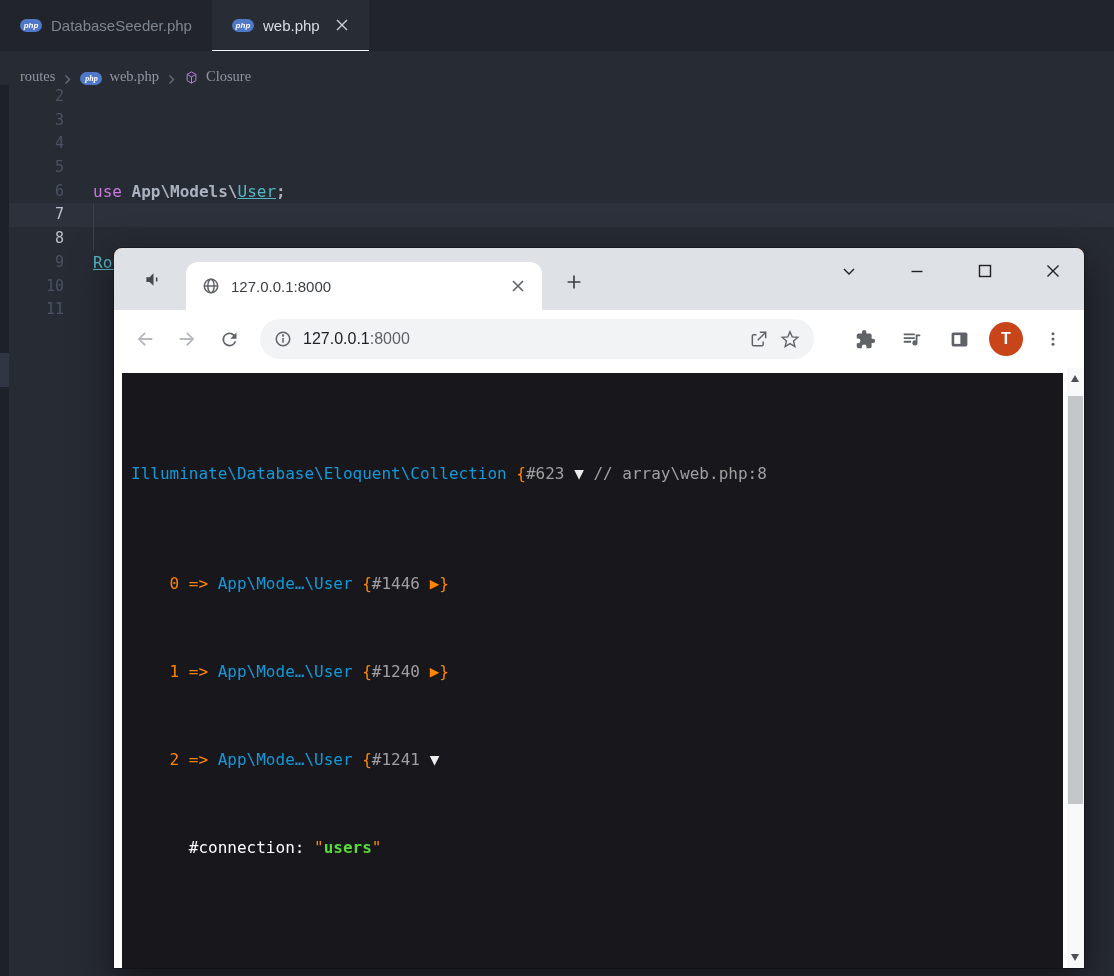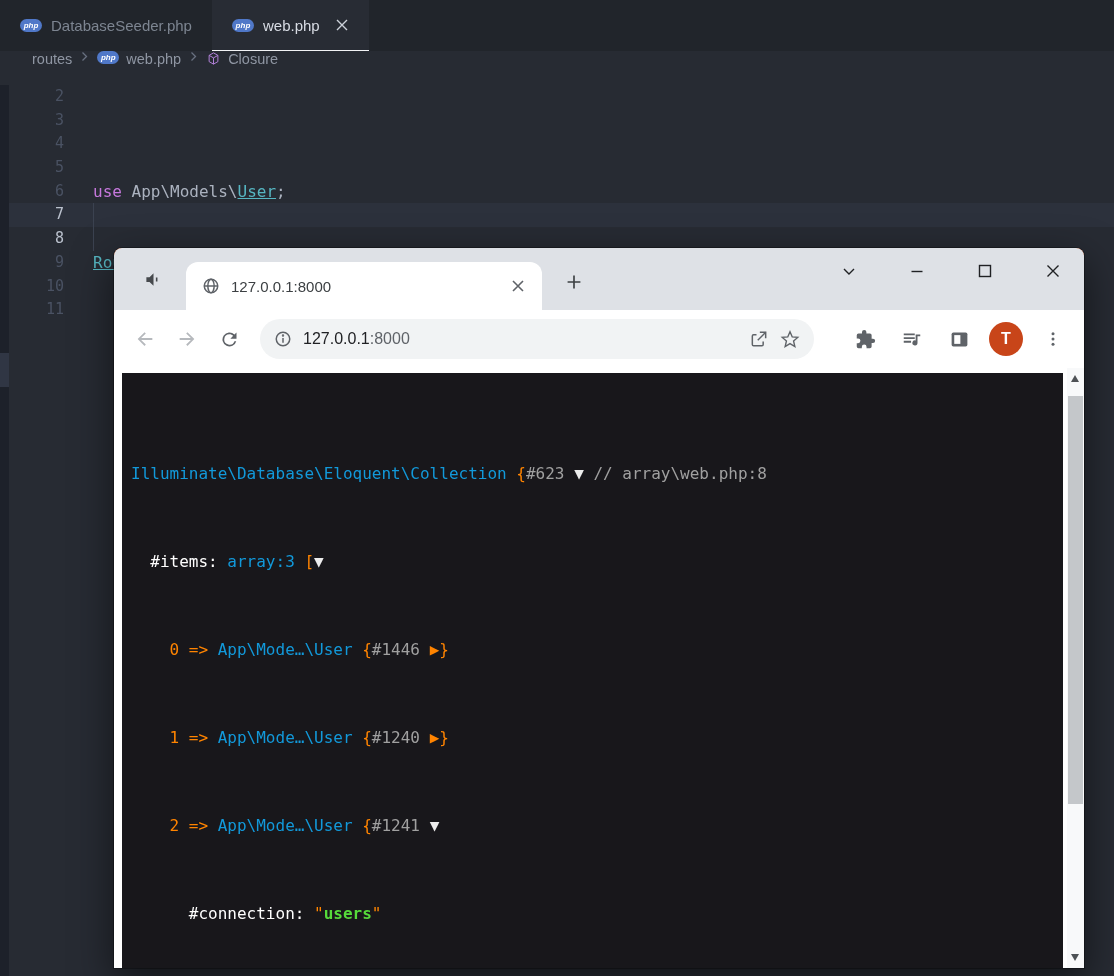--- a/index.html
+++ b/index.html
@@ -19,40 +19,40 @@
   .vs-tab:not(.active) .vs-tab-close { display:none; }
   .vs-tab-close { display:flex; align-items:center; margin-left:6px; }
 
   .php-badge {
     display:inline-block; width:22px; height:13px; border-radius:7px;
     background:#5078c8; color:#fff; font-size:8px; font-weight:bold; font-style:italic;
     line-height:13px; text-align:center; flex:0 0 auto;
   }
 
   .vs-breadcrumb {
-    height:34px; background:#272b33; display:flex; align-items:flex-start;
-    gap:7px; padding-left:32px; font-size:14.5px; color:#8f96a3;
+    height:34px; background:#272b33; display:flex; align-items:flex-end;
+    gap:7px; padding-left:20px; font-size:14.5px; color:#8f96a3;font-family:Liberation Serif, serif;
   }
   .crumb-sep { display:flex; align-items:center; }
 
   .code-area { position:absolute; top:85px; left:0; right:0;
     font-family:"DejaVu Sans Mono", monospace; font-size:16px; }
   .code-row { position:relative; height:23.7px; line-height:23.7px; white-space:pre; }
   .code-row.hl { background:#2c313c; }
   .code-row.g::before { content:""; position:absolute; left:93px; top:0; bottom:0; width:1px; background:#3b4250; }
   .ln { position:absolute; left:0; top:0; width:64px; text-align:right; color:#4a5263; font-size:15px; }
   .code-row.b .ln { color:#bac1cd; }
   .code { display:block; margin-left:93px; color:#abb2bf; }
   .code .t-kw  { color:#c678dd; }
   .code .t-cls { color:#56b6c2;text-decoration:underline; }
   .code .t-fn  { color:#61afef; }
   .code .t-str { color:#98c379; }
   .code .t-num { color:#d19a66; }
   .code .t-var { color:#e06c75; }
-  .code .t-pun { color:#abb2bf; }
+  .code .t-pun { color:#abb2bf;font-weight:bold; }
   .code .t-b1  { color:#d7ba6e; }
   .code .t-b2  { color:#c678dd; }
 
   .left-strip { position:absolute; left:0; top:85px; bottom:0; width:9px; background:#1d212a; z-index:3; }
   .strip-marker { position:absolute; top:268px; left:0; width:100%; height:34px; background:#303644; }
 
   
   .browser {
     position:absolute; left:114px; top:248px; width:970px; height:720px;
     border-radius:8px 8px 0 0; overflow:hidden; z-index:10; background:#c2410c;
@@ -338,21 +338,20 @@
         </span>
       </div>
     </div>
 
     <div class="b-content">
       <div class="dump">
         
       
           <div class="dump-line"><span class="t-note">Illuminate\Database\Eloquent\Collection</span><span class="t-def"> {</span><span class="t-ref">#623</span><span class="t-def"> </span><span class="t-tog">▼</span><span class="t-cmt"> // array\web.php:8</span></div>
         
-          <div class="dump-line"><span class="t-def">  </span><span class="t-pub">#items: </span><span class="t-note">array:3</span><span class="t-def"> [</span><span class="t-tog">▼</span></div>
         
           <div class="dump-line"><span class="t-def">    0 =&gt; </span><span class="t-note">App\Mode…\User</span><span class="t-def"> {</span><span class="t-ref">#1446</span><span class="t-def"> ▶}</span></div>
         
           <div class="dump-line"><span class="t-def">    1 =&gt; </span><span class="t-note">App\Mode…\User</span><span class="t-def"> {</span><span class="t-ref">#1240</span><span class="t-def"> ▶}</span></div>
         
           <div class="dump-line"><span class="t-def">    2 =&gt; </span><span class="t-note">App\Mode…\User</span><span class="t-def"> {</span><span class="t-ref">#1241</span><span class="t-def"> </span><span class="t-tog">▼</span></div>
         
           <div class="dump-line"><span class="t-def">      </span><span class="t-pub">#connection: </span><span class="t-def">"</span><span class="t-str">users</span><span class="t-def">"</span></div>
         
           

